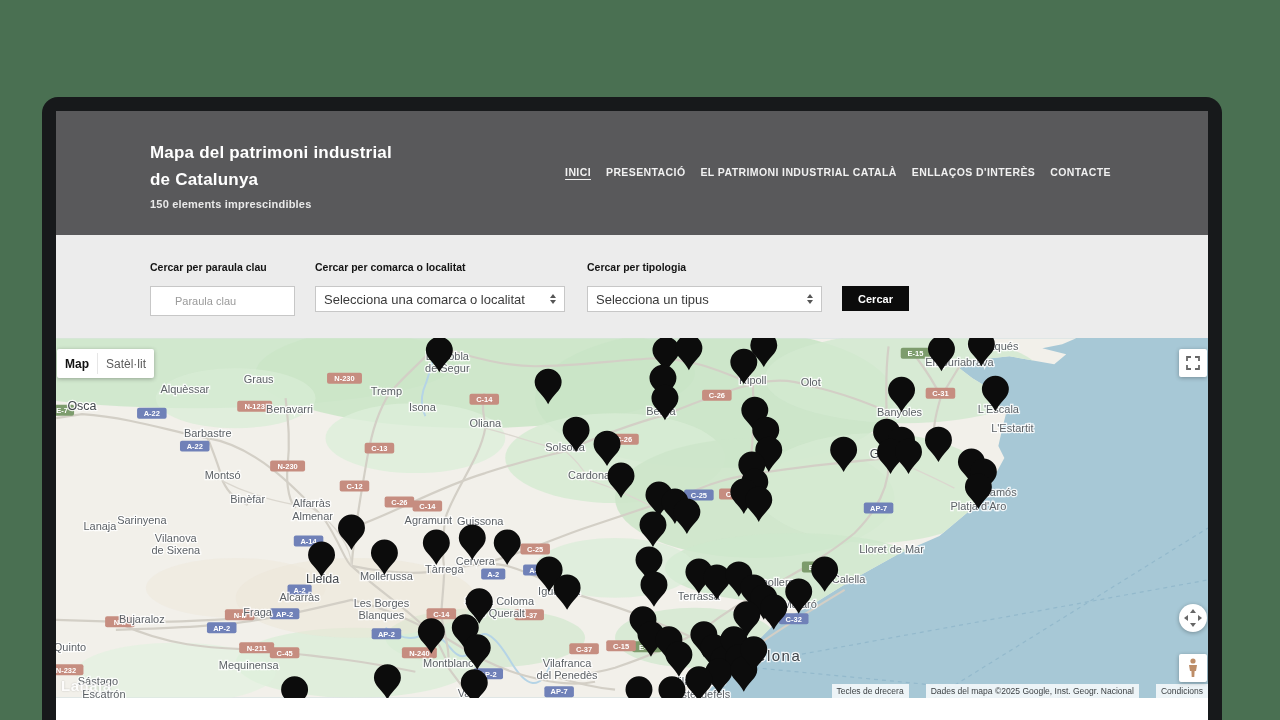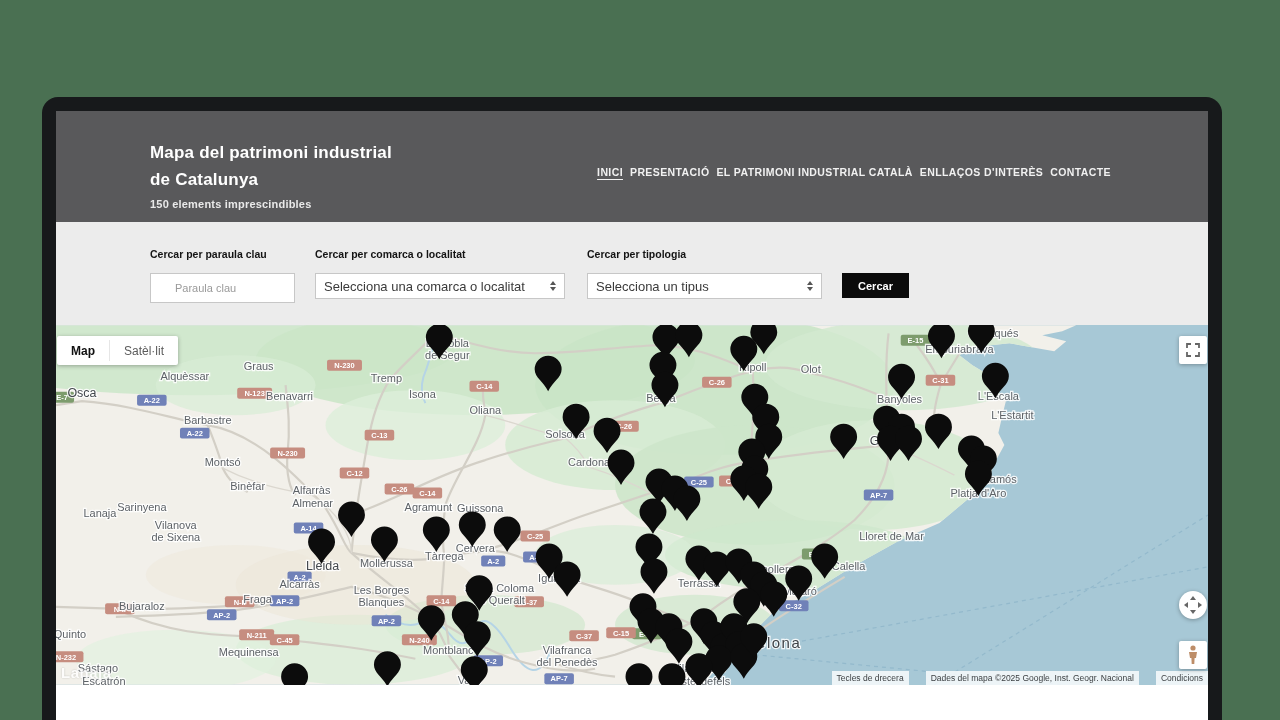--- a/index.html
+++ b/index.html
@@ -4,25 +4,25 @@
 <style>
   html,body{margin:0;padding:0;}
   body{width:1280px;height:720px;overflow:hidden;background:#4a7052;
        font-family:"Liberation Sans",sans-serif;position:relative;}
   .device{position:absolute;left:42px;top:97px;width:1180px;height:623px;
           background:#17191b;border-radius:16px 16px 0 0;}
   .screen{position:absolute;left:14px;top:14px;width:1152px;height:609px;
           background:#ffffff;overflow:hidden;}
 
   
-  .site-header{position:relative;height:111px;background:#59595b;}
+  .site-header{position:relative;height:124px;background:#59595b;}
   .brand{position:absolute;left:94px;top:28px;color:#fff;}
   .brand .t{font-size:17px;font-weight:bold;line-height:1.6;letter-spacing:.2px;}
   .brand .s{font-size:11px;color:#e9e9e9;margin-top:5px;letter-spacing:.2px;font-weight:bold;}
-  nav.main{position:absolute;right:97px;top:55px;display:flex;gap:7px;white-space:nowrap;}
+  nav.main{position:absolute;right:97px;top:55px;display:flex;gap:15px;white-space:nowrap;}
   nav.main a{color:#f1f1f1;font-size:10.5px;letter-spacing:.4px;text-decoration:none;font-weight:bold;}
   nav.main a.active{text-decoration:underline;text-underline-offset:3px;}
 
   
   .search-bar{position:relative;height:103px;background:#ececec;}
   .fgroup{position:absolute;top:26px;}
   .fgroup label{display:block;font-size:10.5px;font-weight:bold;color:#141414;margin-bottom:13px;}
   .tinput{box-sizing:border-box;height:30px;border:1px solid #c7c7c7;background:#fff;
           font-size:11px;padding:0 24px;color:#333;font-family:"Liberation Sans",sans-serif;}
   .tinput::placeholder{color:#9a9a9a;}
@@ -44,21 +44,21 @@
   .map{position:relative;height:360px;background:#a7c8d6;overflow:hidden;}
   .map svg.base{position:absolute;left:0;top:0;}
   .lbl{fill:#5d6267;font-size:11px;text-anchor:middle;paint-order:stroke;
        stroke:rgba(255,255,255,.85);stroke-width:2.5px;font-family:"Liberation Sans",sans-serif;}
   .lbl.city{font-size:12.5px;fill:#43484d;}
   .lbl.big{font-size:15px;fill:#3f4449;letter-spacing:1.5px;}
   .badge-txt{fill:#fff;font-size:7.5px;font-weight:bold;text-anchor:middle;
              font-family:"Liberation Sans",sans-serif;}
   .maptype{position:absolute;left:1px;top:11px;display:flex;background:#fff;border-radius:2px;
            box-shadow:0 1px 4px rgba(0,0,0,.3);height:29px;z-index:5;}
-  .maptype .mt{font-size:12px;padding:0 14px;display:flex;align-items:center;cursor:pointer;color:#5b5b5b;}
+  .maptype .mt{font-size:12px;padding:0 8px;display:flex;align-items:center;cursor:pointer;color:#5b5b5b;}
   .maptype .mt.active{font-weight:bold;color:#111;}
   .maptype .div{width:1px;background:#e6e6e6;margin:4px 0;}
   .sq-btn{position:absolute;width:28px;height:28px;background:#fff;border-radius:2px;
           box-shadow:0 1px 4px rgba(0,0,0,.3);display:flex;align-items:center;justify-content:center;
           cursor:pointer;z-index:5;}
   .fs-btn{right:1px;top:11px;}
   .pegman-btn{right:1px;top:316px;}
   .pan-btn{position:absolute;right:1px;top:266px;width:28px;height:28px;border-radius:50%;
            background:#fff;box-shadow:0 1px 4px rgba(0,0,0,.3);cursor:pointer;z-index:5;}
   .google-logo{position:absolute;left:5px;bottom:4px;font-size:15px;font-weight:bold;color:#fff;

